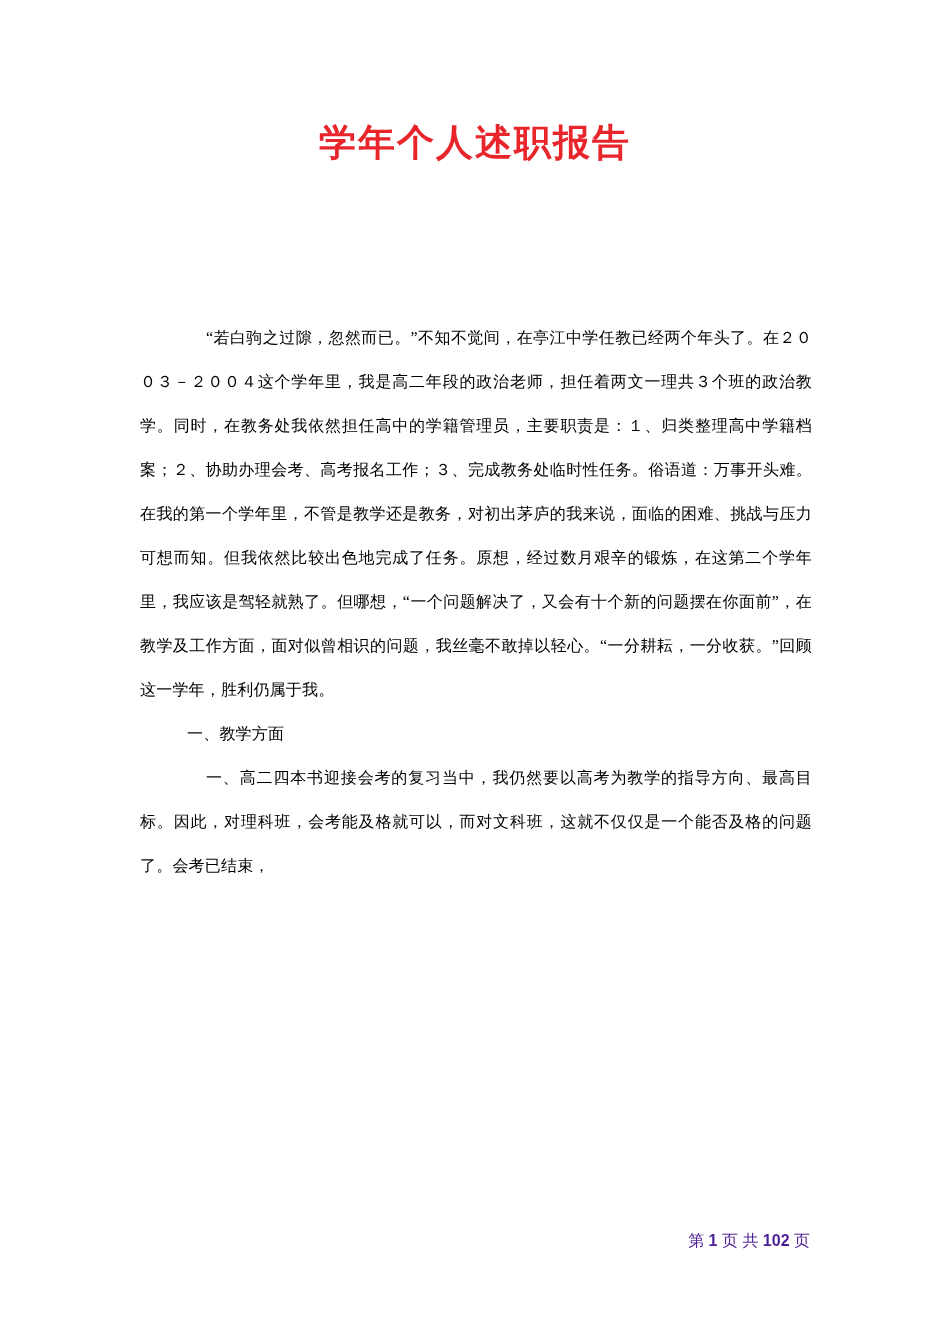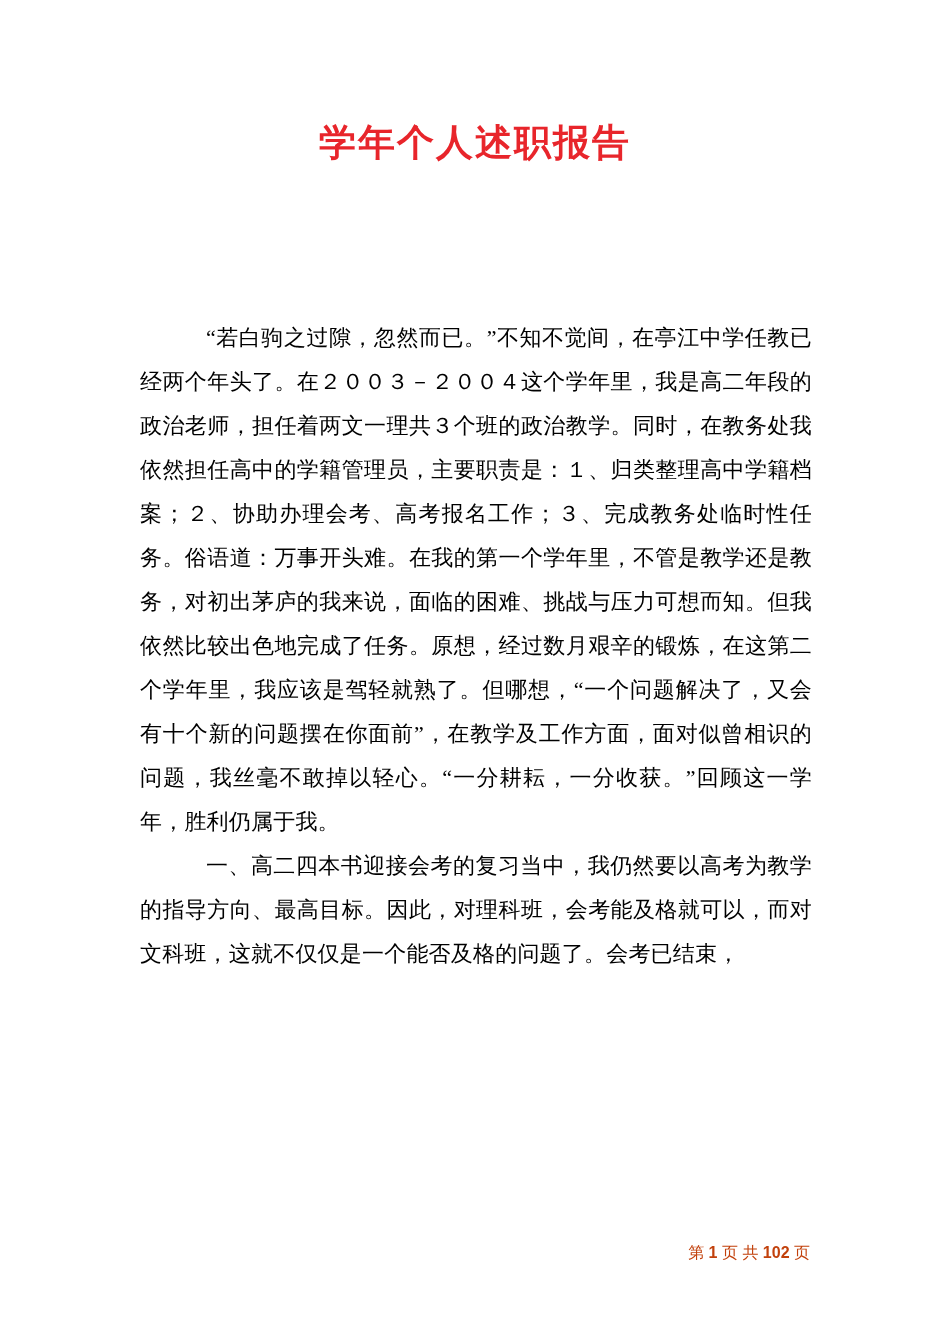--- a/index.html
+++ b/index.html
@@ -31,55 +31,56 @@
     font-family: "Liberation Serif", "DejaVu Serif", serif;
   }
   .body-block {
     position: absolute;
     top: 316px;
     left: 140px;
     width: 672px;
   }
   p.para {
     margin: 0 0 0 0;
-    font-size: 22px;
+    font-size: 16px;
     line-height: 44px;
     color: #000000;
     text-align: justify;
     text-justify: inter-ideograph;
     letter-spacing: 0.2px;
     font-family: "Liberation Serif", "DejaVu Serif", serif;
   }
   p.indent2 {
     text-indent: 66px;
   }
   p.indent1 {
     text-indent: 47px;
   }
   .footer {
     position: absolute;
-    bottom: 80px;
+    bottom: 92px;
     right: 140px;
     font-size: 16px;
     font-family: "Liberation Sans", sans-serif;
-    color: #c2410c;
+    color: #4c1d95;
   }
   .footer b {
     font-weight: bold;
   }
 </style>
 </head>
 <body>
 
 <div class="page">
 
   <div class="doc-title">学年个人述职报告</div>
 
   <div class="body-block">
     <p class="para indent2">“若白驹之过隙，忽然而已。”不知不觉间，在亭江中学任教已经两个年头了。在２００３－２００４这个学年里，我是高二年段的政治老师，担任着两文一理共３个班的政治教学。同时，在教务处我依然担任高中的学籍管理员，主要职责是：１、归类整理高中学籍档案；２、协助办理会考、高考报名工作；３、完成教务处临时性任务。俗语道：万事开头难。在我的第一个学年里，不管是教学还是教务，对初出茅庐的我来说，面临的困难、挑战与压力可想而知。但我依然比较出色地完成了任务。原想，经过数月艰辛的锻炼，在这第二个学年里，我应该是驾轻就熟了。但哪想，“一个问题解决了，又会有十个新的问题摆在你面前”，在教学及工作方面，面对似曾相识的问题，我丝毫不敢掉以轻心。“一分耕耘，一分收获。”回顾这一学年，胜利仍属于我。</p>
+    <p class="para indent1">一、教学方面</p>
     <p class="para indent2">一、高二四本书迎接会考的复习当中，我仍然要以高考为教学的指导方向、最高目标。因此，对理科班，会考能及格就可以，而对文科班，这就不仅仅是一个能否及格的问题了。会考已结束，</p>
   </div>
 
   <div class="footer">
     <span>第</span>
     <b>1</b>
     <span>页</span>
     <span>共</span>
     <b>102</b>
     <span>页</span>

